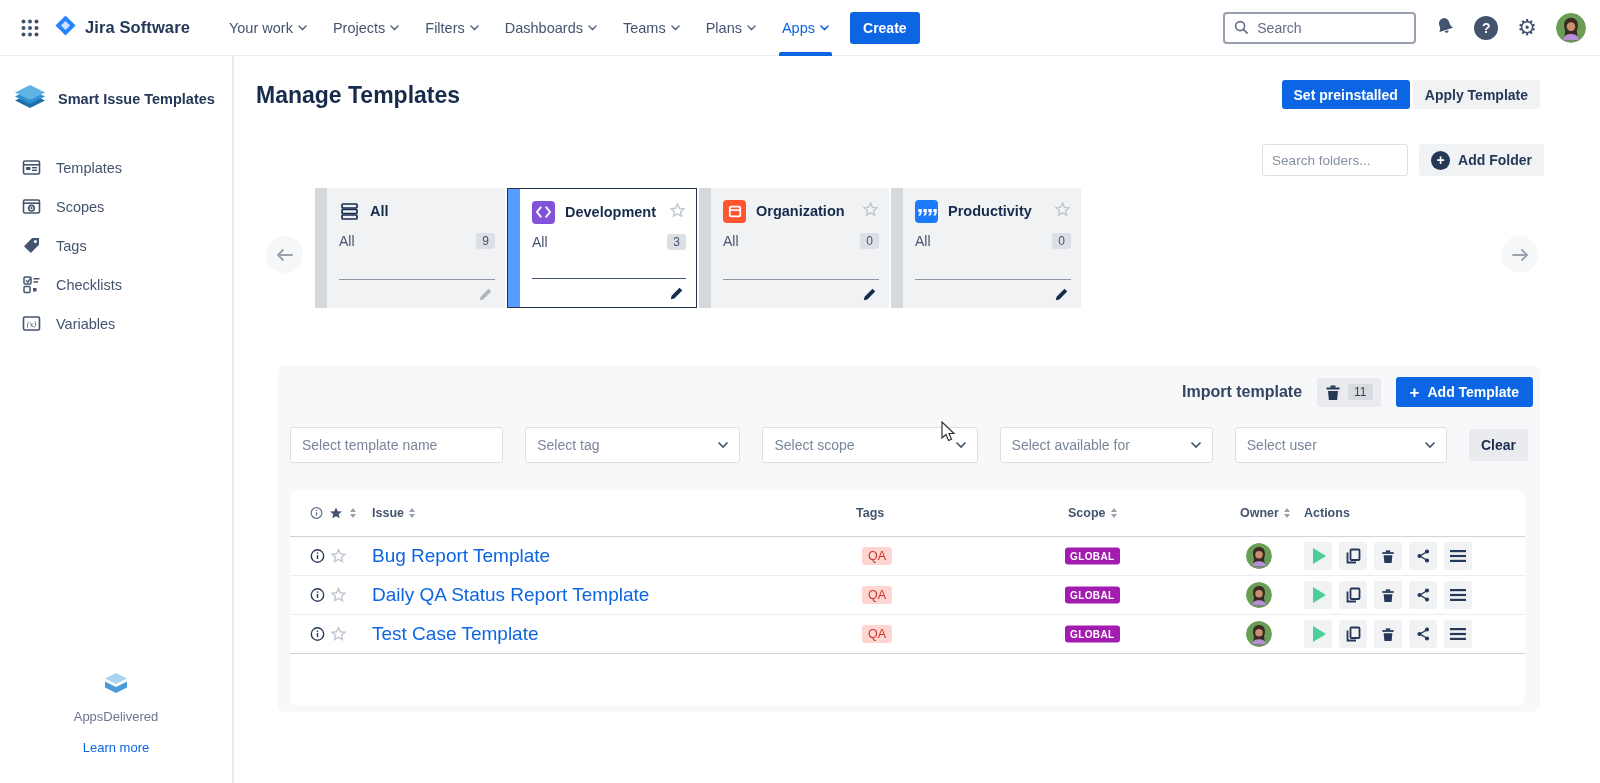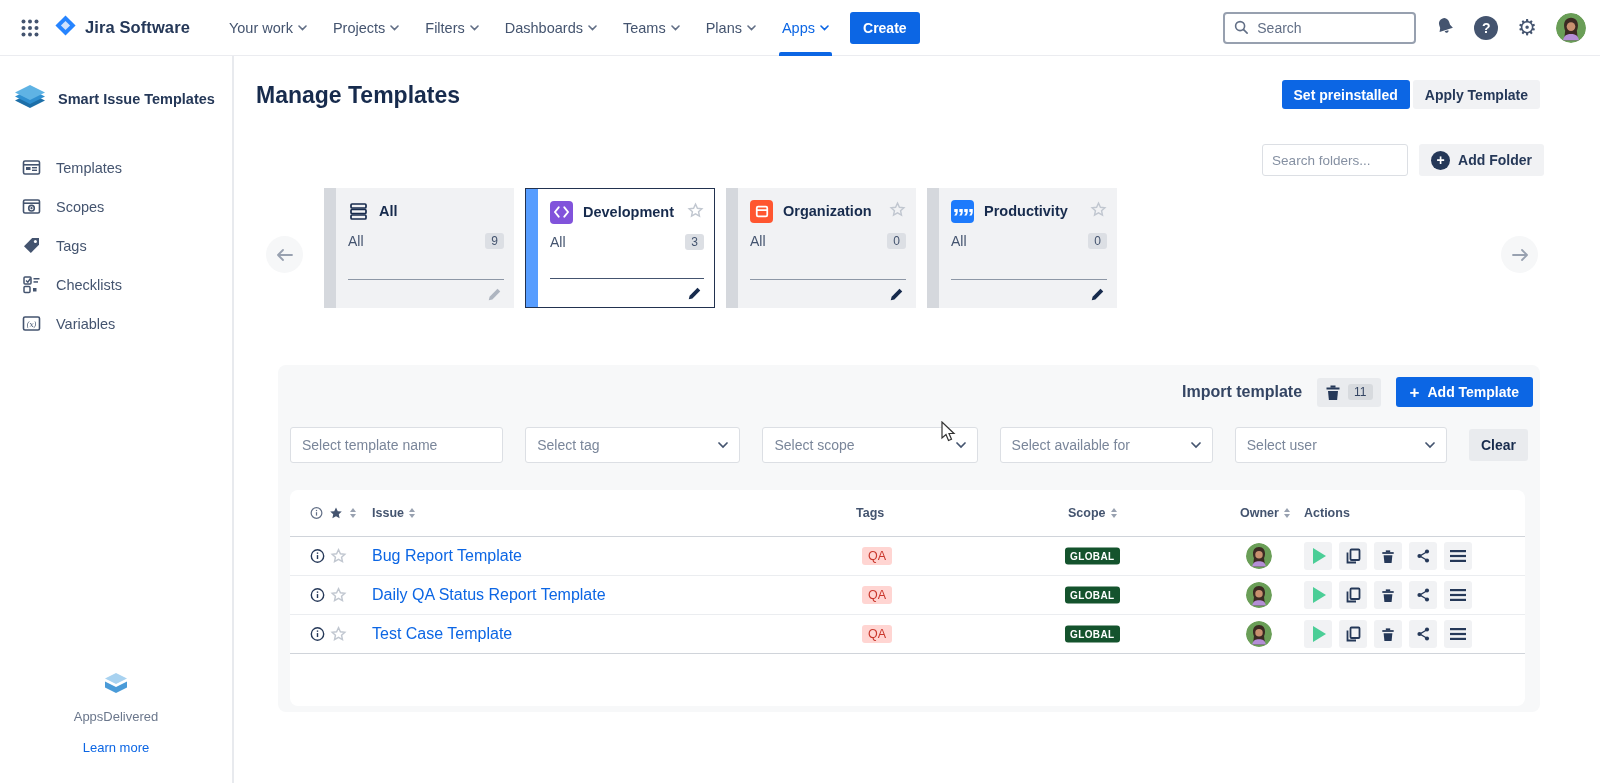--- a/index.html
+++ b/index.html
@@ -60,21 +60,21 @@
                 padding:0 12px; font-size:14px; font-weight:600; color:#253858; cursor:pointer; font-family:"Liberation Sans",sans-serif; }
   .plus-circle { width:19px; height:19px; border-radius:50%; background:#253858; color:#fff; font-size:14px; font-weight:700;
                  display:flex; align-items:center; justify-content:center; }
 
   
   .arrow-btn { position:absolute; width:37px; height:37px; border-radius:50%; background:#f6f7f8; border:none; cursor:pointer;
                display:flex; align-items:center; justify-content:center; }
   .arrow-left { left:266px; top:236px; }
   .arrow-right { left:1501px; top:236px; }
   .cards { position:absolute; left:315px; top:188px; display:flex; gap:2px; }
-  .card { width:190px; height:120px; display:flex; background:#f1f2f4; position:relative;margin-left:9px; }
+  .card { width:190px; height:120px; display:flex; background:#f1f2f4; position:relative; }
   .card .stripe { width:12px; background:#d5d8dd; flex:0 0 auto; }
   .card.selected { background:#fff; border:1px solid #22324f; }
   .card.selected .stripe { background:#579dff; }
   .card-body { flex:1; display:flex; flex-direction:column; padding:10px 10px 0 12px; }
   .card-title-row { display:flex; align-items:center; gap:10px; height:26px; }
   .card-title { font-size:14.5px; font-weight:700; color:#172b4d; flex:1; white-space:nowrap; }
   .icon-sq { width:23px; height:23px; border-radius:4px; display:flex; align-items:center; justify-content:center; flex:0 0 auto; }
   .card-sub-row { display:flex; align-items:center; justify-content:space-between; margin-top:9px; }
   .card-sub { font-size:14px; color:#44546f; }
   .count-badge { background:#dcdfe4; color:#44546f; font-size:12px; border-radius:3px; padding:1px 6px; }
@@ -107,23 +107,23 @@
   .tablecard { position:absolute; left:12px; right:15px; top:125px; bottom:6px; background:#fff; border-radius:8px; }
   .t-row { position:relative; height:39px; border-bottom:1px solid #ebedf0; }
   .t-head { height:47px; border-bottom:1px solid #d0d4da; }
   .t-row:nth-last-child(1) { border-bottom:1px solid #d0d4da; }
   .cell { position:absolute; top:50%; transform:translateY(-50%); display:flex; align-items:center; }
   .hdr { font-size:12.5px; font-weight:600; color:#44546f; gap:3px; }
   .sort { display:inline-flex; flex-direction:column; gap:2px; margin-left:2px; }
   .sort i { width:0; height:0; border-left:3.5px solid transparent; border-right:3.5px solid transparent; display:block; }
   .sort .up { border-bottom:4px solid #98a1b0; }
   .sort .dn { border-top:4px solid #98a1b0; }
-  .tpl-link { font-size:16px; font-weight:500; color:#0c66e4; text-decoration:none; cursor:pointer; }
+  .tpl-link { font-size:19px; font-weight:500; color:#0c66e4; text-decoration:none; cursor:pointer; }
   .tag-badge { background:#ffd5d2; color:#c9372c; font-size:12.5px; border-radius:3px; padding:2px 6px; }
-  .scope-badge { background:#14532d; color:#fff; font-size:10px; font-weight:700; letter-spacing:.4px; border-radius:3px; padding:3px 5px; }
+  .scope-badge { background:#a21caf; color:#fff; font-size:10px; font-weight:700; letter-spacing:.4px; border-radius:3px; padding:3px 5px; }
   .row-avatar { width:26px; height:26px; }
   .actions { gap:7px; }
   .act-btn { width:28px; height:28px; background:#f1f2f4; border:none; border-radius:3px; display:flex; align-items:center;
              justify-content:center; cursor:pointer; }
   .play-tri { width:0; height:0; border-left:13px solid #4bce97; border-top:8px solid transparent; border-bottom:8px solid transparent; margin-left:3px; }
 
   .cursor { position:absolute; left:941px; top:421px; z-index:50; pointer-events:none; }
 </style>
 </head>
 <body>

